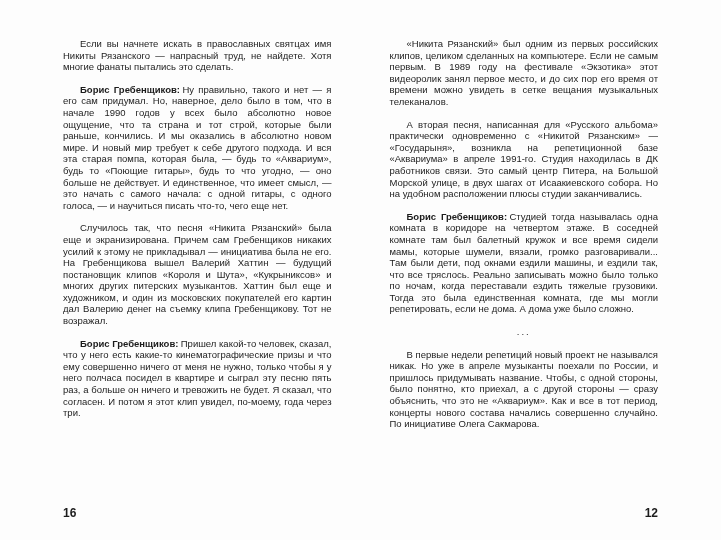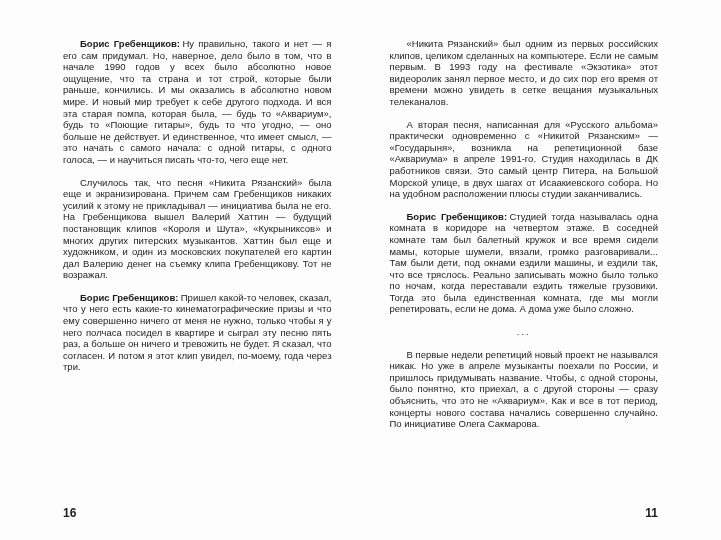--- a/index.html
+++ b/index.html
@@ -54,37 +54,38 @@
   }
   .page-number.left  { left: 63px; }
   .page-number.right { right: 63px; }
 </style>
 </head>
 <body>
 
 <div class="spread">
 
   <div class="page">
+    <p>Если вы начнете искать в православных святцах имя Никиты Рязанского — напрасный труд, не найдете. Хотя многие фанаты пытались это сделать.</p>
 
     <p class="quote"><span class="speaker">Борис Гребенщиков:</span><span>Ну правильно, такого и нет — я его сам придумал. Но, наверное, дело было в том, что в начале 1990 годов у всех было абсолютно новое ощущение, что та страна и тот строй, которые были раньше, кончились. И мы оказались в абсолютно новом мире. И новый мир требует к себе другого подхода. И вся эта старая помпа, которая была, — будь то «Аквариум», будь то «Поющие гитары», будь то что угодно, — оно больше не действует. И единственное, что имеет смысл, — это начать с самого начала: с одной гитары, с одного голоса, — и научиться писать что-то, чего еще нет.</span></p>
 
     <p>Случилось так, что песня «Никита Рязанский» была еще и экранизирована. Причем сам Гребенщиков никаких усилий к этому не прикладывал — инициатива была не его. На Гребенщикова вышел Валерий Хаттин — будущий постановщик клипов «Короля и Шута», «Кукрыниксов» и многих других питерских музыкантов. Хаттин был еще и художником, и один из московских покупателей его картин дал Валерию денег на съемку клипа Гребенщикову. Тот не возражал.</p>
 
     <p class="quote"><span class="speaker">Борис Гребенщиков:</span><span>Пришел какой-то человек, сказал, что у него есть какие-то кинематографические призы и что ему совершенно ничего от меня не нужно, только чтобы я у него полчаса посидел в квартире и сыграл эту песню пять раз, а больше он ничего и тревожить не будет. Я сказал, что согласен. И потом я этот клип увидел, по-моему, года через три.</span></p>
   </div>
 
   <div class="page">
-    <p>«Никита Рязанский» был одним из первых российских клипов, целиком сделанных на компьютере. Если не самым первым. В 1993 году на фестивале «Экзотика» этот видеоролик занял первое место, и до сих пор его время от времени можно увидеть в сетке вещания музыкальных телеканалов.</p>
+    <p>«Никита Рязанский» был одним из первых российских клипов, целиком сделанных на компьютере. Если не самым первым. В 1989 году на фестивале «Экзотика» этот видеоролик занял первое место, и до сих пор его время от времени можно увидеть в сетке вещания музыкальных телеканалов.</p>
 
     <p>А вторая песня, написанная для «Русского альбома» практически одновременно с «Никитой Рязанским» — «Государыня», возникла на репетиционной базе «Аквариума» в апреле 1991-го. Студия находилась в ДК работников связи. Это самый центр Питера, на Большой Морской улице, в двух шагах от Исаакиевского собора. Но на удобном расположении плюсы студии заканчивались.</p>
 
     <p class="quote"><span class="speaker">Борис Гребенщиков:</span><span>Студией тогда называлась одна комната в коридоре на четвертом этаже. В соседней комнате там был балетный кружок и все время сидели мамы, которые шумели, вязали, громко разговаривали... Там были дети, под окнами ездили машины, и ездили так, что все тряслось. Реально записывать можно было только по ночам, когда переставали ездить тяжелые грузовики. Тогда это была единственная комната, где мы могли репетировать, если не дома. А дома уже было сложно.</span></p>
 
     <p class="sep">...</p>
 
     <p>В первые недели репетиций новый проект не назывался никак. Но уже в апреле музыканты поехали по России, и пришлось придумывать название. Чтобы, с одной стороны, было понятно, кто приехал, а с другой стороны — сразу объяснить, что это не «Аквариум». Как и все в тот период, концерты нового состава начались совершенно случайно. По инициативе Олега Сакмарова.</p>
   </div>
 
   <div class="page-number left">16</div>
 
-  <div class="page-number right">11</div>
+  <div class="page-number right">12</div>
 
 </div>
 
 </body></html>

